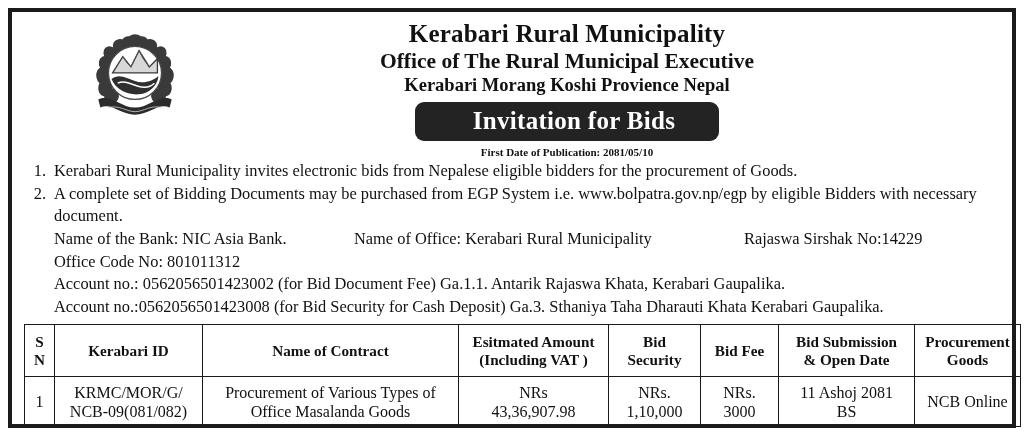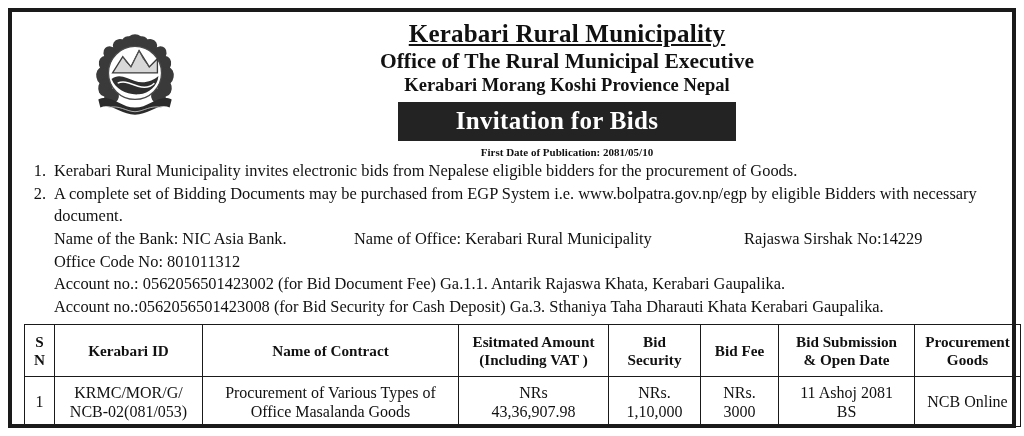--- a/index.html
+++ b/index.html
@@ -46,21 +46,20 @@
     padding-top: 8px;
     text-align: center;
     margin-left: 150px;
     margin-right: 40px;
   }
   .org-name {
     font-size: 25px;
     font-weight: bold;
     line-height: 1.12;
     letter-spacing: 0.2px;
-    text-decoration: underline;
   }
   .org-office {
     font-size: 21.5px;
     font-weight: bold;
     line-height: 1.14;
     margin-top: 1px;
   }
   .org-address {
     font-size: 18.5px;
     font-weight: bold;
@@ -70,23 +69,24 @@
   .banner-wrap {
     margin-top: 6px;
     display: flex;
     justify-content: center;
   }
   .banner {
     background: #232323;
     color: #ffffff;
     font-size: 25px;
     font-weight: bold;
-    padding: 4px 78px 6px 58px;
+    padding: 4px 44px 6px 58px;
     letter-spacing: 0.3px;
     line-height: 1.16;
+    border-radius: 9px;
   }
   .pub-date {
     margin-top: 5px;
     font-size: 11px;
     font-weight: bold;
   }
 
   
   .body-block {
     padding: 0 14px 0 16px;
@@ -271,21 +271,21 @@
             <span>Procurement</span>
             <span>Goods</span>
           </th>
         </tr>
       </thead>
       <tbody>
         <tr>
           <td class="col-sn">1</td>
           <td class="col-cid cell-cid two-line">
             <span>KRMC/MOR/G/</span>
-            <span>NCB-02(081/053)</span>
+            <span>NCB-09(081/082)</span>
           </td>
           <td class="col-name cell-name two-line">
             <span>Procurement of Various Types of</span>
             <span>Office Masalanda Goods</span>
           </td>
           <td class="col-amt two-line">
             <span>NRs</span>
             <span>43,36,907.98</span>
           </td>
           <td class="col-sec two-line">

